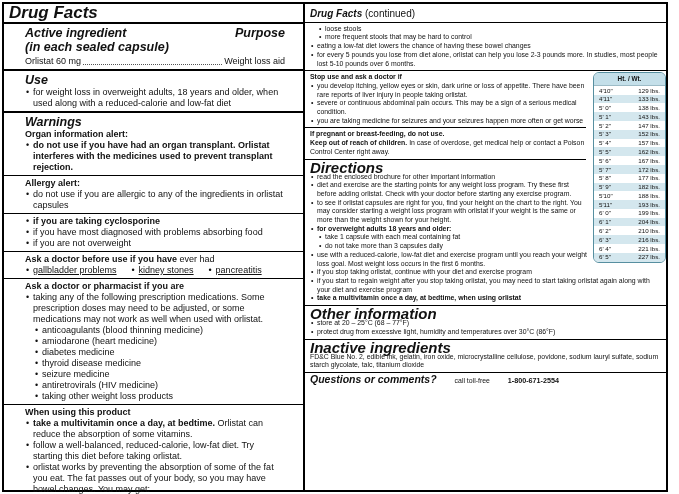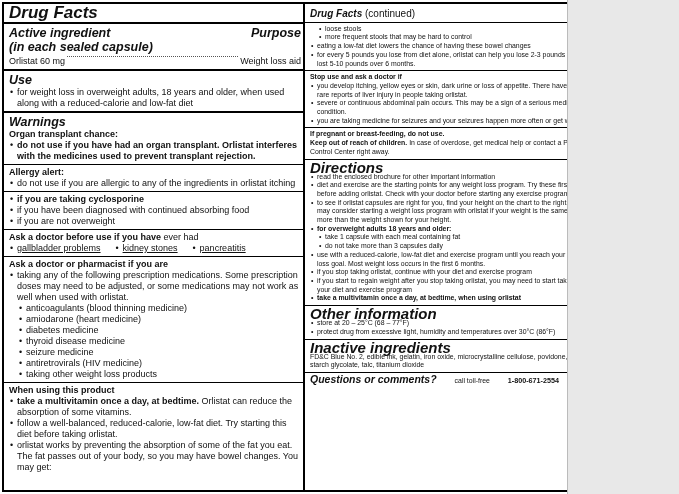--- a/index.html
+++ b/index.html
@@ -1,35 +1,35 @@
 <!DOCTYPE html>
 <html><head>
 <meta charset="utf-8">
 <style>
   * { box-sizing: border-box; margin: 0; padding: 0; }
   html,body { background:#e8e8e8; }
   body { font-family:"Liberation Sans", sans-serif; color:#111; }
-  #stage { position:relative; width:567px; height:494px; background:#fff; outline:1px solid #bbb; overflow:hidden; }
+  #stage { position:relative; width:679px; height:494px; background:#fff; outline:1px solid #bbb; overflow:hidden; }
 
   .panel { position:absolute; top:2px; background:#fff; border:2px solid #000; }
   #left-panel  { left:2px;  width:306px; height:490px; }
   #right-panel { left:303px; width:365px; height:490px; font-size:6.9px; line-height:8.7px; }
 
   
   #left-panel { font-size:9px; line-height:11px; }
-  .pad { padding:2px 5px;border-radius:13px; }
+  .pad { padding:2px 21px;border-radius:13px; }
   .df-title { font-size:17px; font-weight:bold; font-style:italic; padding:3px 5px 4px; }
   .h-it { font-weight:bold; font-style:italic; font-size:12.5px; line-height:14px; }
   .subhead { font-weight:bold; }
   hr { border:none; border-top:1px solid #000; margin:0; }
   hr.major { border-top:2.5px solid #000; }
   hr.mid { border-top:1.5px solid #000; }
 
   .ai-row { display:flex; justify-content:space-between; align-items:flex-start; }
-  .leader-row { display:flex; align-items:flex-start; margin-top:2px; }
+  .leader-row { display:flex; align-items:flex-end; margin-top:2px; }
   .leader { flex:1; border-bottom:1.5px dotted #555; margin:0 2px 2px; }
 
   .b { position:relative; padding-left:8px; }
   .b::before { content:"\2022"; position:absolute; left:1px; }
   .sb { margin-left:9px; }
   .inline-wrap .b { display:inline-block; margin-right:14px;text-decoration:underline; }
   .bold { font-weight:bold; }
 
   
   .rp-pad { padding:2px 5px; }
@@ -81,35 +81,35 @@
       <div class="h-it">Use</div>
       <div>
           <div class="b">for weight loss in overweight adults, 18 years and older, when used along with a reduced-calorie and low-fat diet</div>
         </div>
     </div>
     <hr class="major">
 
     <div class="pad">
       <div class="h-it">Warnings</div>
 
-      <div class="subhead">Organ transplant chance:</div>
+      <div class="subhead">Organ information alert:</div>
       <div class="b bold">do not use if you have had an organ transplant. Orlistat interferes with the medicines used to prevent transplant rejection.</div>
     </div>
     <hr>
 
     <div class="pad">
       <div class="subhead">Allergy alert:</div>
-      <div class="b">do not use if you are allergic to any of the ingredients in orlistat itching</div>
+      <div class="b">do not use if you are allergic to any of the ingredients in orlistat capsules</div>
     </div>
     <hr>
 
     <div class="pad">
       <div class="b bold">if you are taking cyclosporine</div>
       <div>
-          <div class="b">if you have been diagnosed with continued absorbing food</div>
+          <div class="b">if you have most diagnosed with problems absorbing food</div>
           <div class="b">if you are not overweight</div>
         </div>
     </div>
     <hr>
 
     <div class="pad">
       <div><span class="bold">Ask a doctor before use if you have</span> <span>ever had</span></div>
       <div class="inline-wrap"><div class="b">gallbladder problems</div><div class="b">kidney stones</div><div class="b">pancreatitis</div></div>
     </div>
     <hr>

